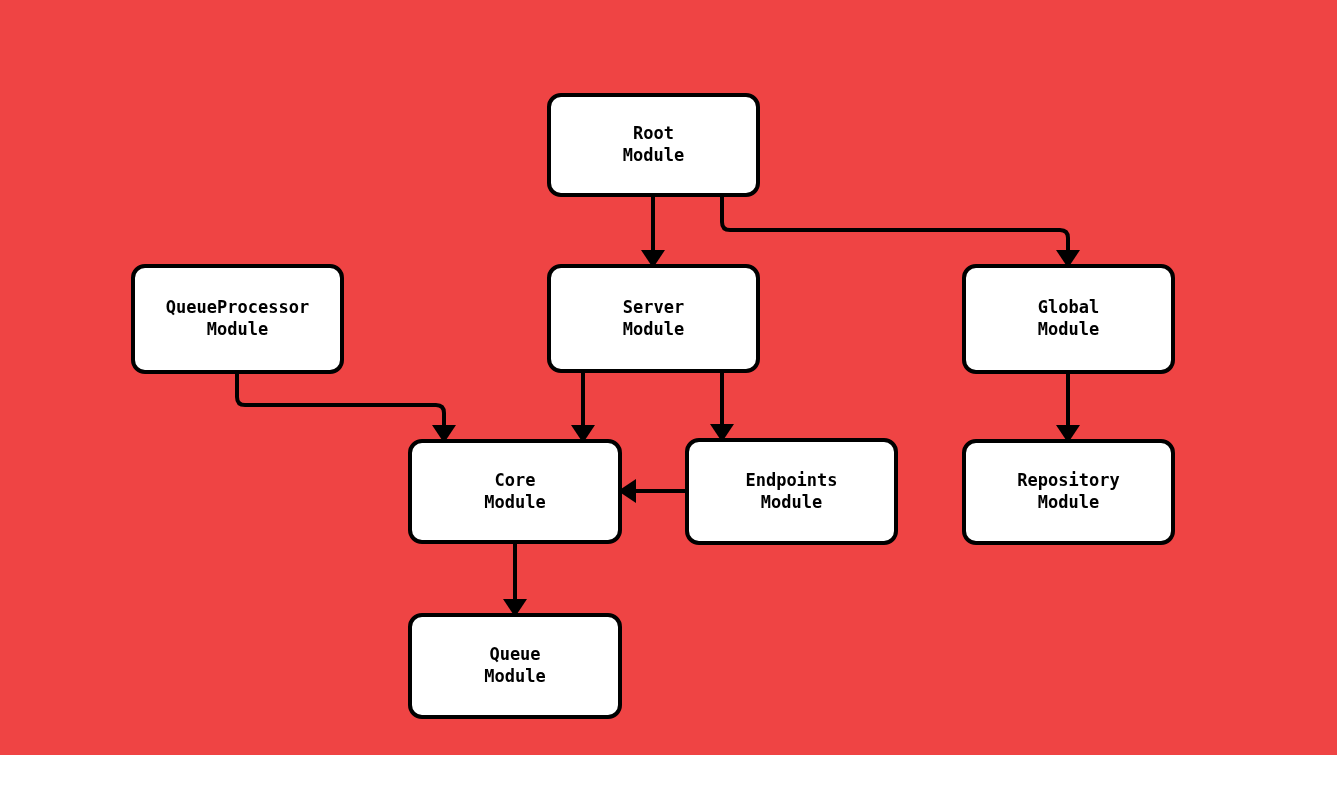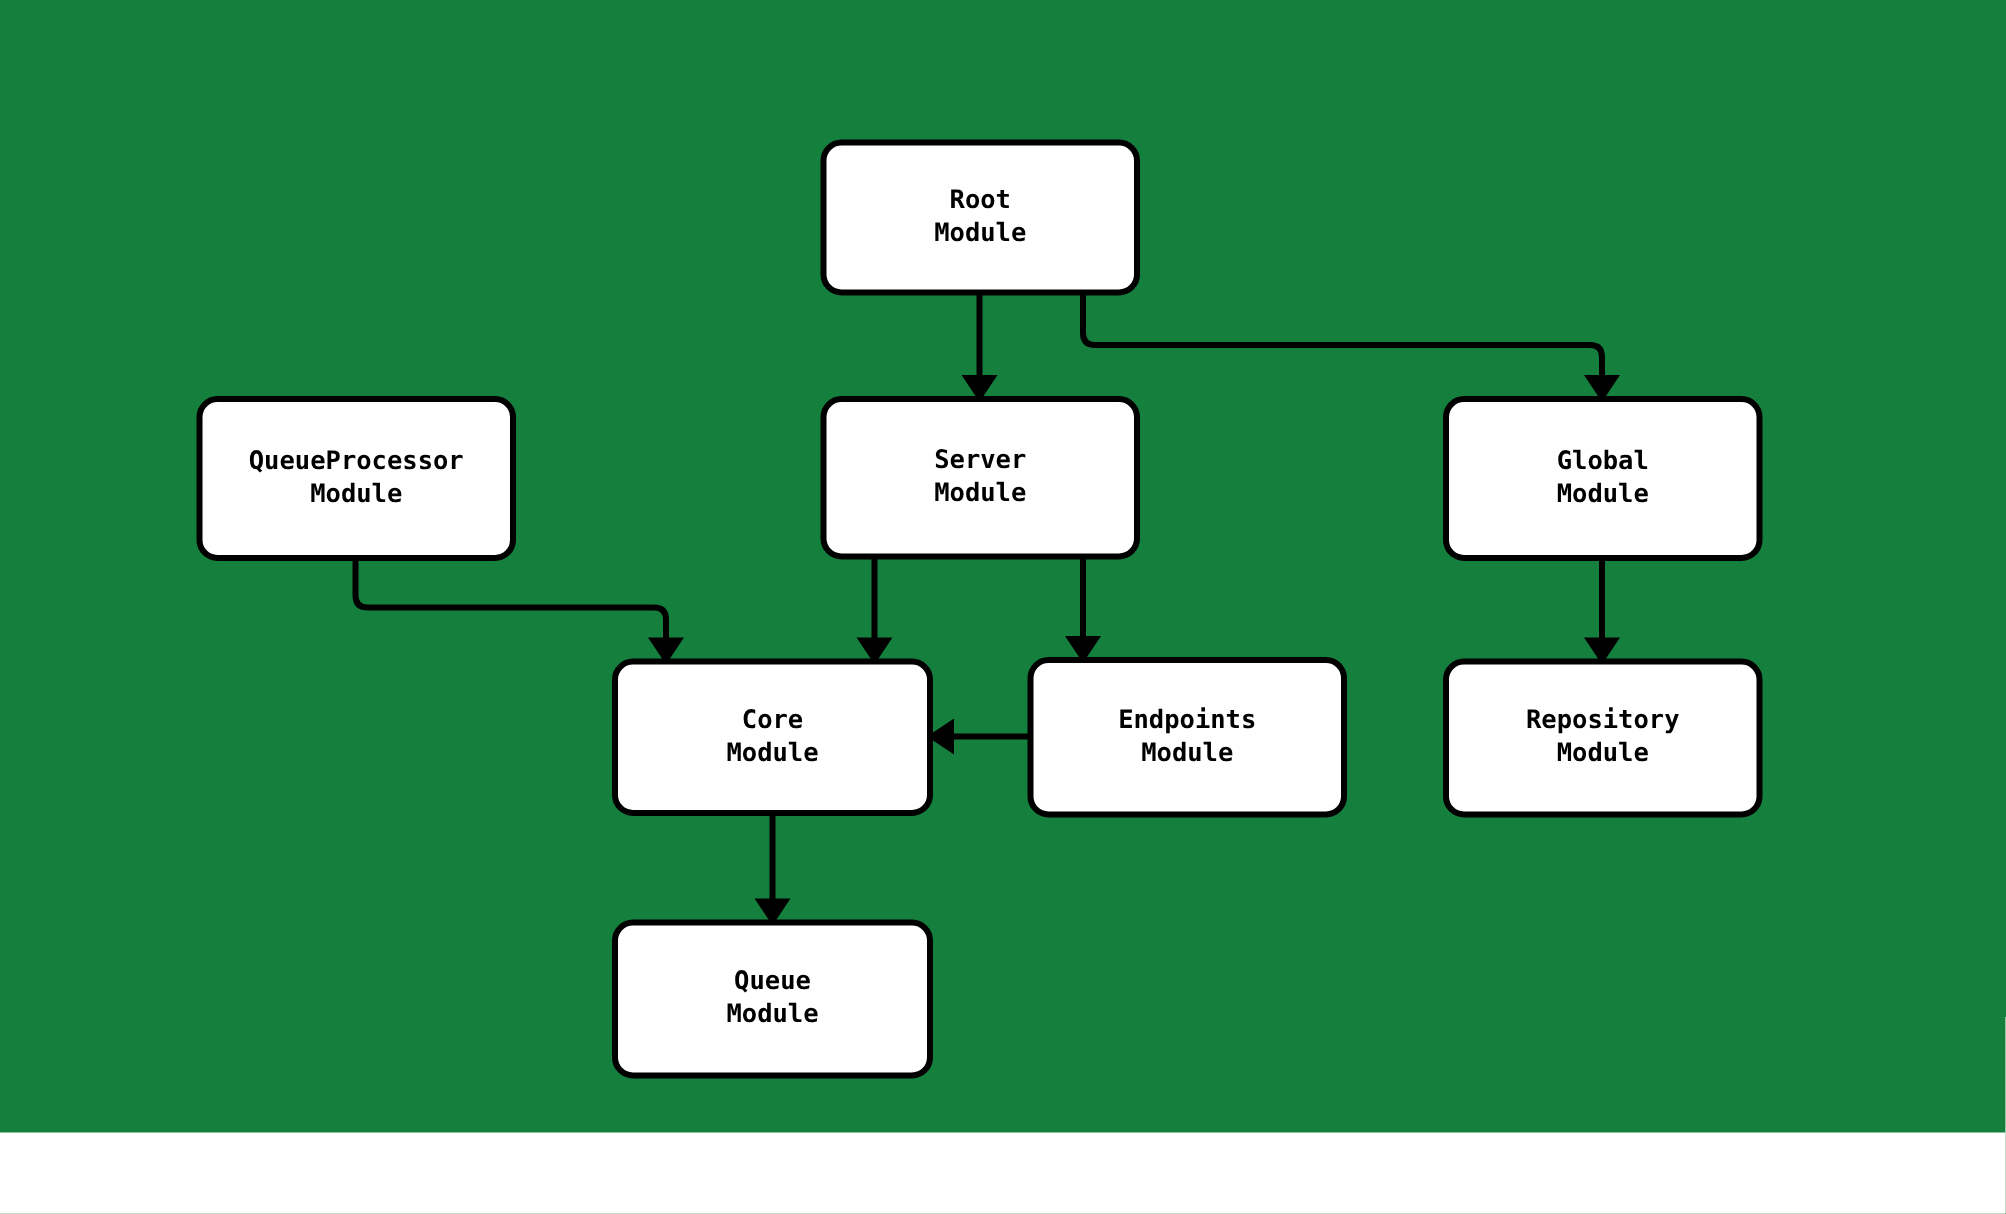--- a/index.html
+++ b/index.html
@@ -10,21 +10,21 @@
   body {
     width: 1337px;
     height: 809px;
     font-family: "DejaVu Sans Mono", "Liberation Mono", monospace;
     overflow: hidden;
   }
   #diagram-root {
     position: relative;
     width: 1337px;
     height: 755px;
-    background: #15803d;
+    background: #ef4444;
   }
   svg#flow {
     display: block;
     width: 1337px;
     height: 809px;
   }
   .node-rect {
     fill: #ffffff;
     stroke: #000000;
     stroke-width: 4;

